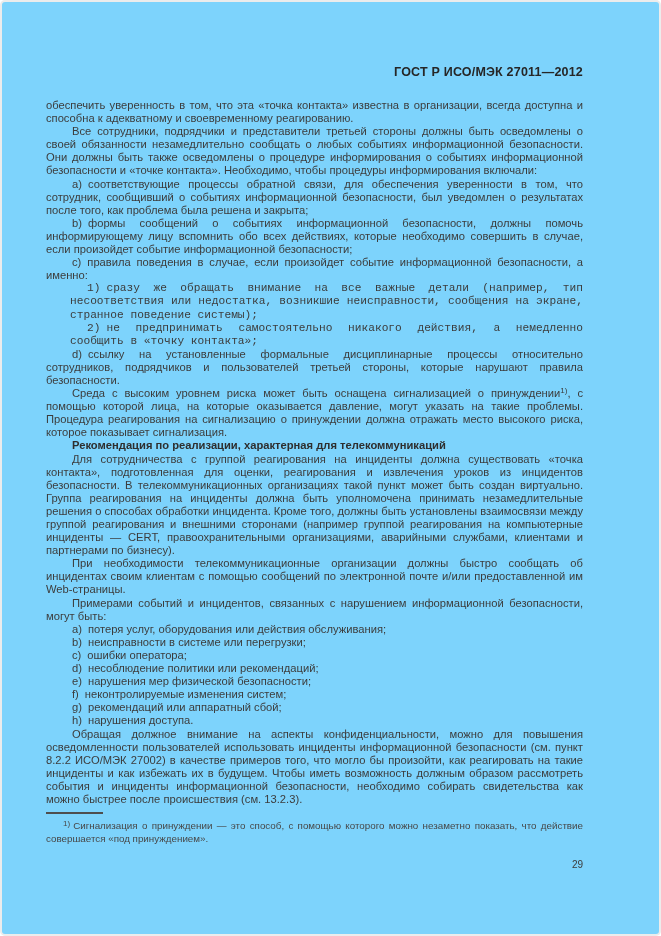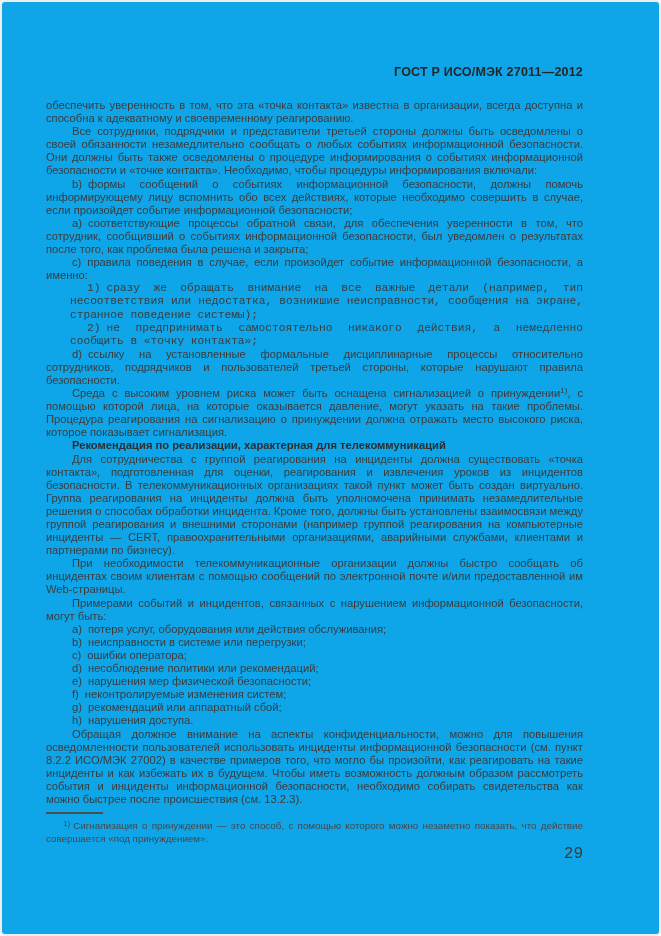--- a/index.html
+++ b/index.html
@@ -1,20 +1,20 @@
 <!DOCTYPE html>
 <html><head>
 <meta charset="utf-8">
 <style>
   html,body { margin:0; padding:0; background:#ffffff; }
   .page {
     position:relative;
     width:661px; height:936px;
     box-sizing:border-box;
-    background:#0ea5e9;
+    background:#7dd3fc;
     border:2px solid #ececec;
     border-radius:5px;
     padding:63px 76px 0 44px;
     font-family:"Liberation Sans","DejaVu Sans",sans-serif;
     color:#3c3c3c;
     overflow:hidden;
   }
   .doc-header {
     text-align:right;
     font-weight:bold;
@@ -51,43 +51,42 @@
   .footnote {
     margin-top:6px;
     font-size:9.8px;
     line-height:12.5px;
     text-align:justify;
     text-indent:17px;
     color:#474747;
   }
   .footnote .fnref { top:-3px; padding-right:3px; }
   .page-number {
-    margin-top:0;
+    margin-top:14px;
     text-align:right;
-    font-size:16px;
+    font-size:10px;
     color:#3c3c3c;
-    font-family:Liberation Mono, monospace;
   }
 </style>
 </head>
 <body>
 
 <div class="page">
 
   <div class="doc-header">ГОСТ Р ИСО/МЭК 27011—2012</div>
 
   <div class="doc-body">
 
     <p class="cont">обеспечить уверенность в том, что эта «точка контакта» известна в организации, всегда доступна и способна к адекватному и своевременному реагированию.</p>
 
     <p class="indent">Все сотрудники, подрядчики и представители третьей стороны должны быть осведомлены о своей обязанности незамедлительно сообщать о любых событиях информационной безопасности. Они должны быть также осведомлены о процедуре информирования о событиях информационной безопасности и «точке контакта». Необходимо, чтобы процедуры информирования включали:</p>
 
+    <p class="li"><span class="marker">a)</span><span>соответствующие процессы обратной связи, для обеспечения уверенности в том, что сотрудник, сообщивший о событиях информационной безопасности, был уведомлен о результатах после того, как проблема была решена и закрыта;</span></p>
+
     <p class="li"><span class="marker">b)</span><span>формы сообщений о событиях информационной безопасности, должны помочь информирующему лицу вспомнить обо всех действиях, которые необходимо совершить в случае, если произойдет событие информационной безопасности;</span></p>
-
-    <p class="li"><span class="marker">a)</span><span>соответствующие процессы обратной связи, для обеспечения уверенности в том, что сотрудник, сообщивший о событиях информационной безопасности, был уведомлен о результатах после того, как проблема была решена и закрыта;</span></p>
 
     <p class="li"><span class="marker">c)</span><span>правила поведения в случае, если произойдет событие информационной безопасности, а именно:</span></p>
 
     <p class="nested"><span class="marker">1)</span><span>сразу же обращать внимание на все важные детали (например, тип несоответствия или недостатка, возникшие неисправности, сообщения на экране, странное поведение системы);</span></p>
 
     <p class="nested"><span class="marker">2)</span><span>не предпринимать самостоятельно никакого действия, а немедленно сообщить в «точку контакта»;</span></p>
 
     <p class="li"><span class="marker">d)</span><span>ссылку на установленные формальные дисциплинарные процессы относительно сотрудников, подрядчиков и пользователей третьей стороны, которые нарушают правила безопасности.</span></p>
 
     <p class="indent"><span>Среда с высоким уровнем риска может быть оснащена сигнализацией о принуждении</span><span class="fnref">1)</span><span>, с помощью которой лица, на которые оказывается давление, могут указать на такие проблемы. Процедура реагирования на сигнализацию о принуждении должна отражать место высокого риска, которое показывает сигнализация.</span></p>

